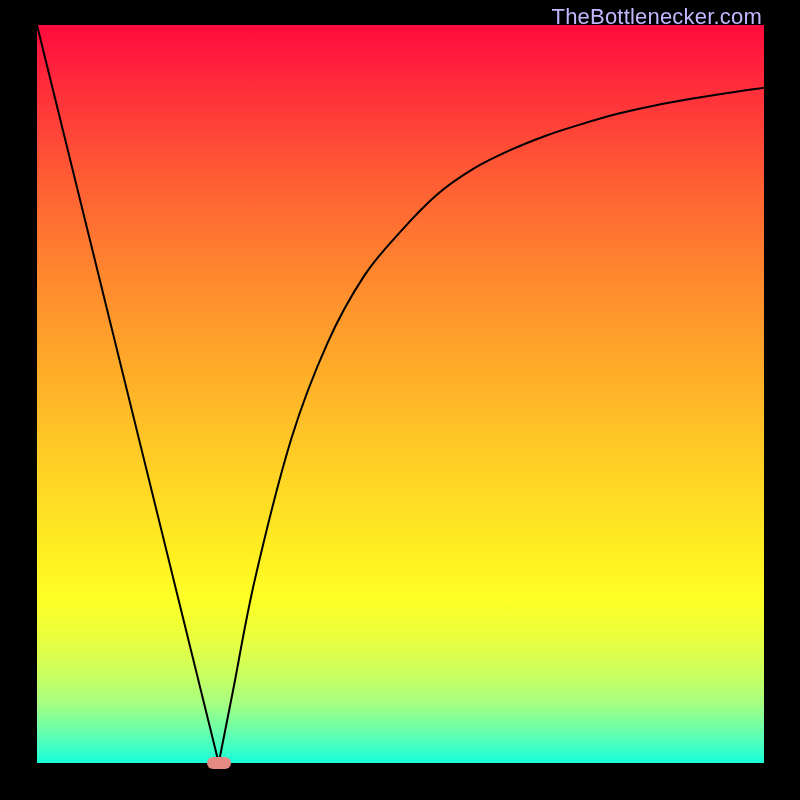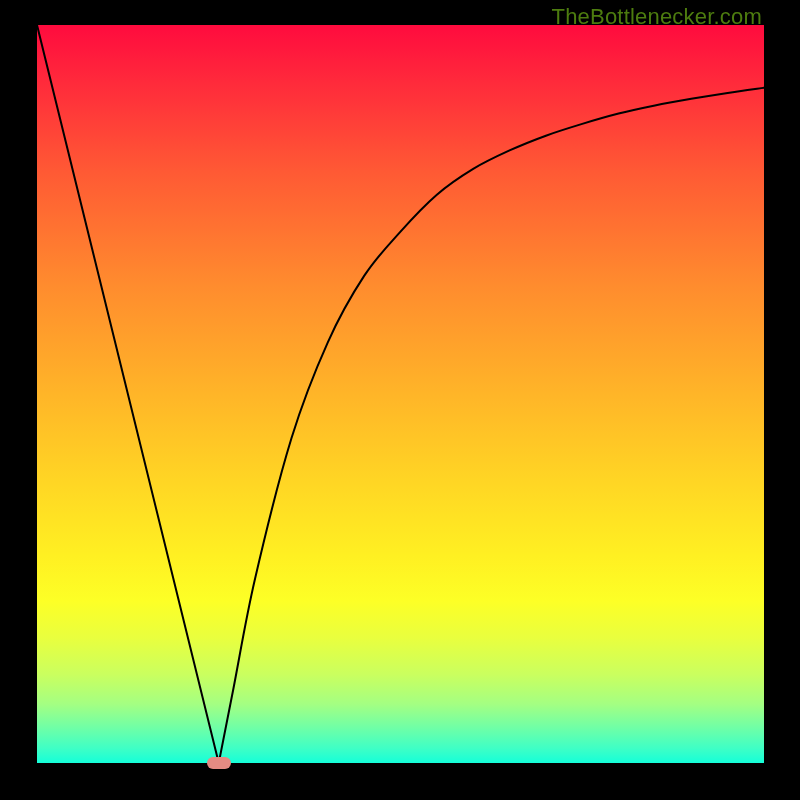--- a/index.html
+++ b/index.html
@@ -46,21 +46,21 @@
   }
   .watermark {
     position: absolute;
     top: 4px;
     right: 38px;
     color: #888;
     font-size: 22px;
     letter-spacing: 0.2px;
   }
   .watermark a {
-    color: #4d7c0f;
+    color: #c4b5fd;
     text-decoration: none;
     cursor: default;
   }
   .curve {
     position: absolute;
     inset: 0;
     width: 727px;
     height: 738px;
   }
   .curve path, .curve line {

